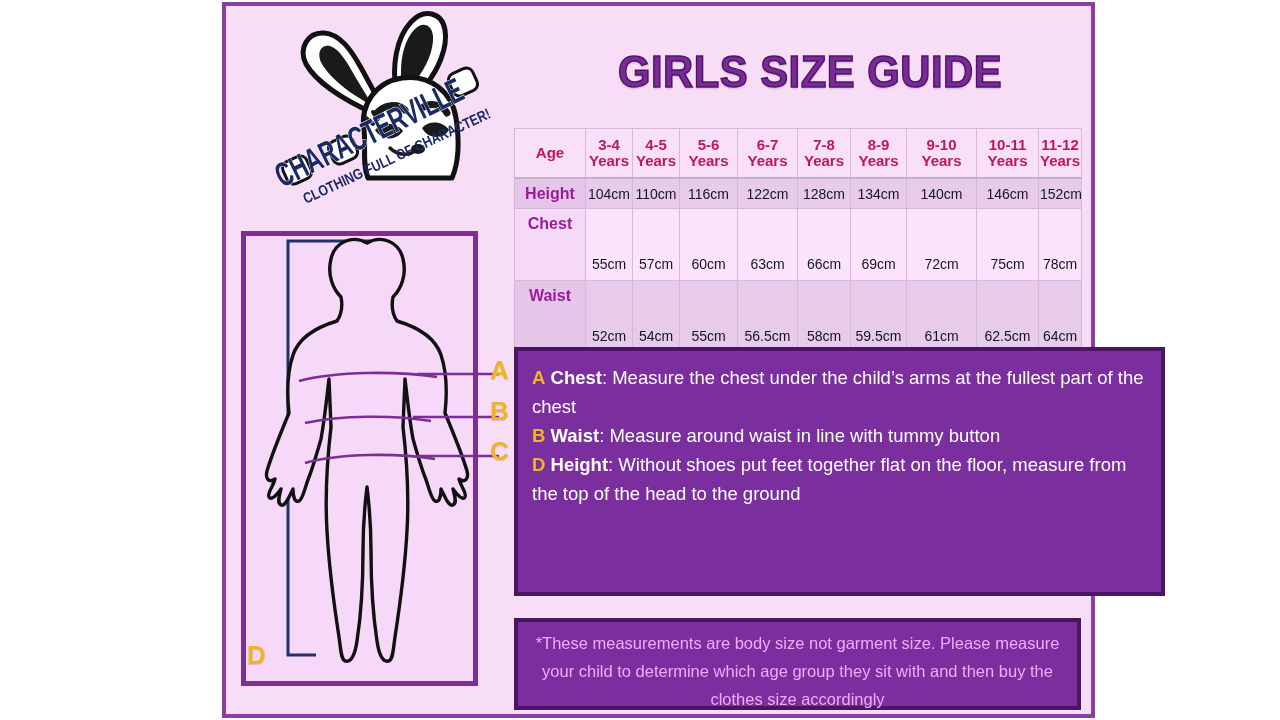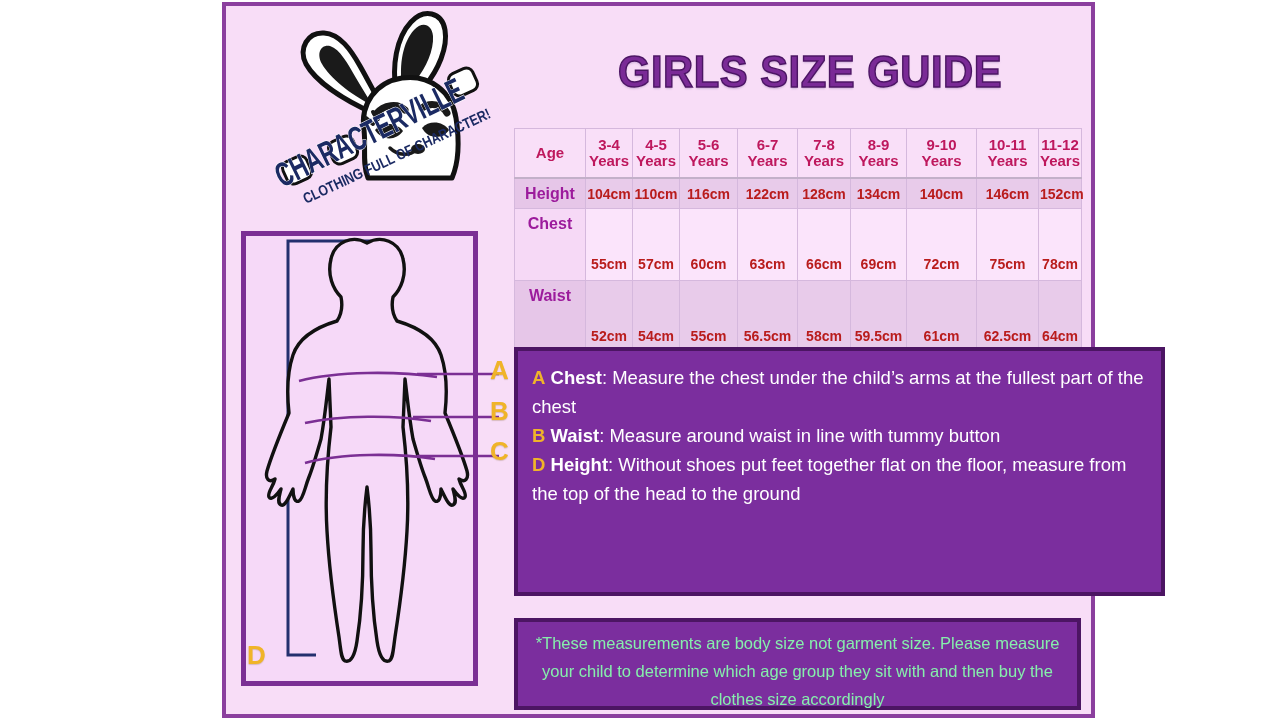--- a/index.html
+++ b/index.html
@@ -88,22 +88,22 @@
     background: #eccdec;
     color: #9c1b9c;
     font-weight: bold;
     font-size: 16px;
   }
   #size-table .row-a .lbl-cell { background: #e6c6e8; }
   #size-table .row-b .lbl-cell { background: #f6d9f6; }
   #size-table .row-a td { background: #e8cbea; }
   #size-table .row-b td { background: #fbe4fb; }
   #size-table .val-cell {
-    color: #b91c1c;
-    font-weight: bold;
+    color: #0f172a;
+    font-weight: normal;
     font-size: 14px;
   }
   #size-table tr.r-height td { height: 27px; }
   #size-table tr.r-chest td { height: 62px; }
   #size-table tr.r-waist td { height: 62px; }
   #size-table tr.r-chest .val-cell,
   #size-table tr.r-waist .val-cell { vertical-align: bottom; padding-bottom: 8px; }
   #size-table tr.r-chest .lbl-cell,
   #size-table tr.r-waist .lbl-cell { vertical-align: top; padding-top: 6px; }
 
@@ -165,21 +165,21 @@
   
   #footnote {
     position: absolute;
     left: 514px;
     top: 618px;
     width: 567px;
     height: 92px;
     box-sizing: border-box;
     background: #7b2e9e;
     border: 4px solid #4c1563;
-    color: #86efac;
+    color: #f0abfc;
     font-size: 16.5px;
     line-height: 28px;
     text-align: center;
     padding: 7px 16px 5px 16px;
   }
 </style>
 </head>
 <body>
 
 <div id="canvas">

